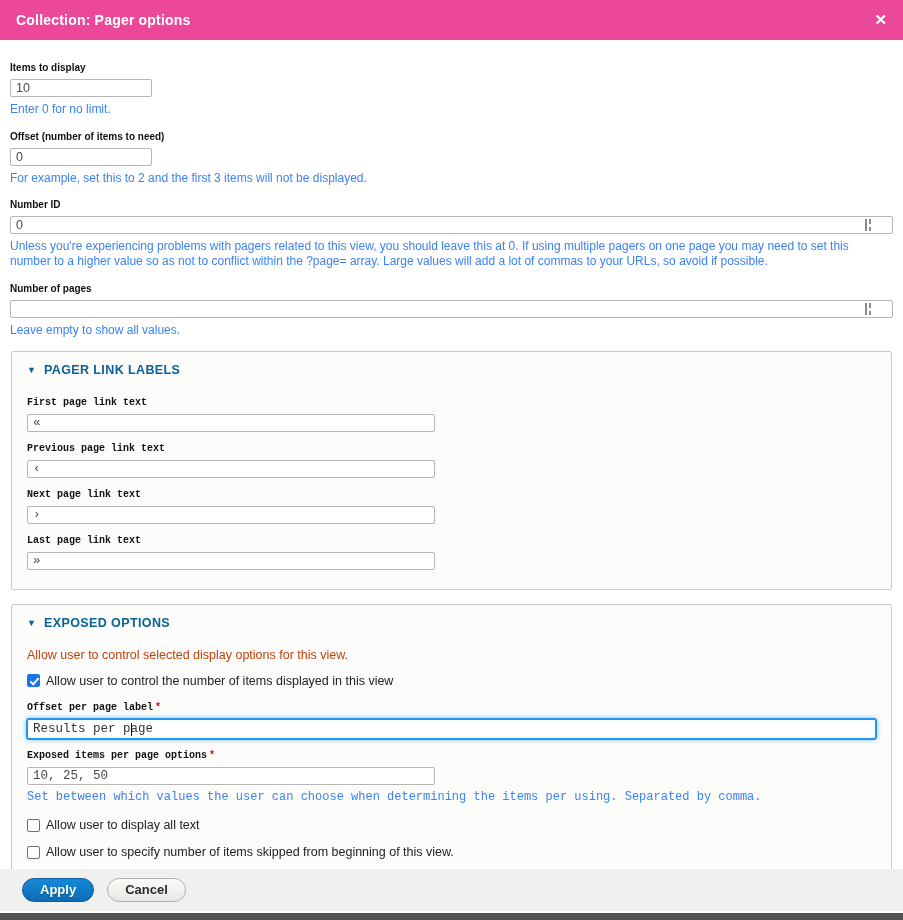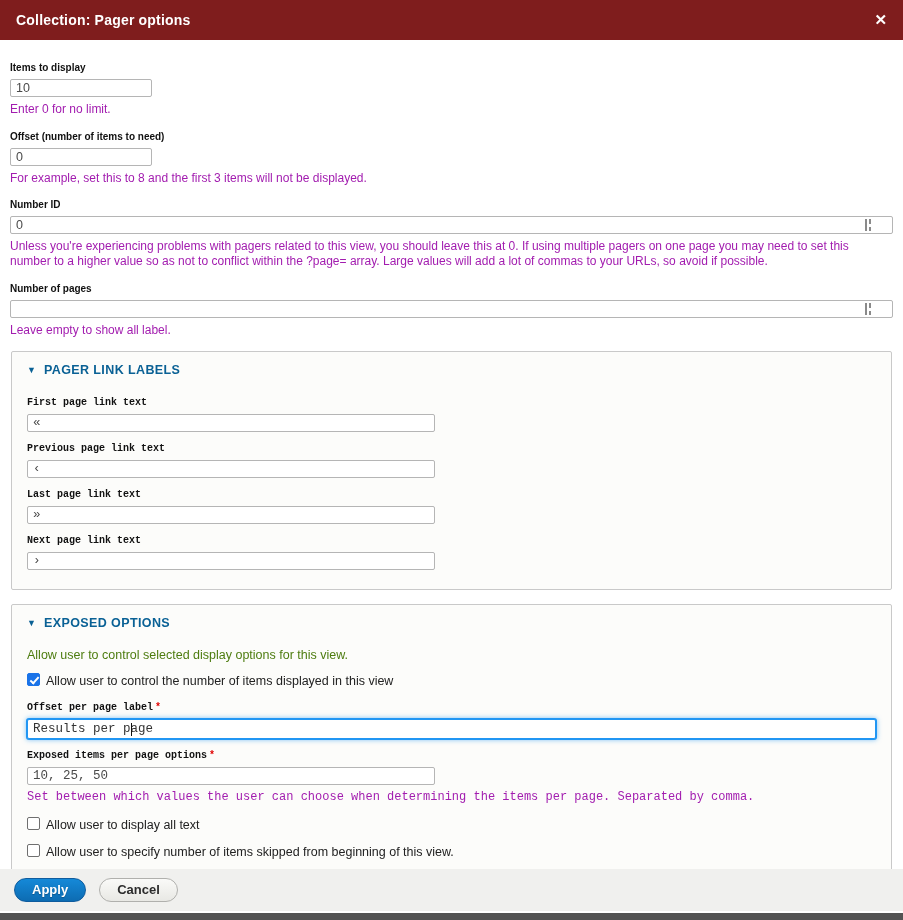--- a/index.html
+++ b/index.html
@@ -5,21 +5,21 @@
   * { margin:0; padding:0; box-sizing:border-box; }
   html,body { width:903px; height:920px; }
   body {
     font-family:"Liberation Sans","DejaVu Sans",sans-serif;
     background:#fff; color:#1a1a1a; position:relative; overflow:hidden;
   }
   .dialog { width:903px; height:920px; position:relative; background:#fff; }
 
   
   .dlg-header {
-    height:40px; background:#7f1d1d; display:flex; align-items:center;
+    height:40px; background:#ec4899; display:flex; align-items:center;
     padding:0 16px; position:relative;
   }
   .dlg-title { color:#fff; font-weight:bold; font-size:14px; letter-spacing:.2px; }
   .dlg-close {
     position:absolute; right:12px; top:8px; background:none; border:none;
     color:#fff; font-weight:bold; font-size:15px; cursor:pointer; line-height:1;
     padding:4px;
   }
 
   
@@ -47,43 +47,43 @@
   }
   .spinner-icon::before {
     content:""; position:absolute; left:0; top:0; width:2px; height:12px; background:#8a8a8a;
   }
   .spinner-icon::after {
     content:""; position:absolute; left:4px; top:0; width:2px; height:12px;
     background:linear-gradient(#8a8a8a 0 5px, transparent 5px 8px, #8a8a8a 8px 12px);
   }
 
   .description {
-    margin-top:5px; font-size:12px; line-height:1.22; color:#a21caf; max-width:880px;
+    margin-top:5px; font-size:12px; line-height:1.22; color:#3b82f6; max-width:880px;
   }
 
   
   .fieldset {
     border:1px solid #c9c9c9; border-radius:2px; background:#fcfcfa;
     margin:14px 1px 13px 1px; padding:11px 15px 19px 15px;
   }
   .fieldset-legend {
     display:flex; align-items:center; gap:8px; cursor:pointer; margin-bottom:18px;
   }
   .legend-arrow { color:#0a6195; font-size:9px; line-height:1; }
   .legend-text {
     color:#0a6195; font-weight:bold; font-size:12.5px; letter-spacing:.4px;
   }
   .fieldset .form-item { margin-bottom:9px;font-family:Liberation Mono, monospace; }
   .fieldset .form-item:last-child { margin-bottom:0; }
 
-  .intro-text { font-size:12.5px; color:#4d7c0f; margin-bottom:9px; line-height:1.25; }
+  .intro-text { font-size:12.5px; color:#c2410c; margin-bottom:9px; line-height:1.25; }
 
   
   .checkbox-row {
-    display:flex; align-items:flex-start; gap:6px; margin:0 0 11px 0;
+    display:flex; align-items:center; gap:6px; margin:0 0 11px 0;
     font-size:12.5px; color:#222; cursor:pointer; line-height:16px;
   }
   .checkbox-row input[type="checkbox"] {
     appearance:none; -webkit-appearance:none; width:13px; height:13px;
     border:1px solid #6f6f6f; border-radius:2px; background:#fff; margin:0;
     position:relative; flex:0 0 auto; cursor:pointer;
   }
   .checkbox-row input[type="checkbox"][checked] {
     background:#1a73e8; border-color:#1a73e8;
   }
@@ -99,21 +99,21 @@
     box-shadow:0 0 0 1px #2196f3, 0 0 5px 1px rgba(33,150,243,.55);
   }
   .caret {
     position:absolute; left:104px; top:4px; width:1px; height:13px; background:#111;
   }
 
   
   .dlg-footer {
     position:absolute; left:0; right:0; bottom:9px; height:42px;
     background:#f0f0ee; display:flex; align-items:center; gap:13px;
-    padding-left:14px;
+    padding-left:22px;
   }
   .btn {
     height:24px; padding:0 17px; border-radius:13px; font-family:inherit;
     font-size:13px; font-weight:bold; cursor:pointer; line-height:22px;
   }
   .btn-primary {
     background:linear-gradient(#1589d8, #0d6cb2); border:1px solid #0f5c9e; color:#fff;
     text-shadow:0 1px 1px rgba(0,0,0,.25);
   }
   .btn-default {
@@ -137,65 +137,65 @@
 
     <div class="form-item">
       <label>Items to display</label>
       <input type="text" class="input-sm" value="10" style="">
       <div class="description">Enter 0 for no limit.</div>
     </div>
 
     <div class="form-item">
       <label>Offset (number of items to need)</label>
       <input type="text" class="input-sm" value="0" style="">
-      <div class="description">For example, set this to 8 and the first 3 items will not be displayed.</div>
+      <div class="description">For example, set this to 2 and the first 3 items will not be displayed.</div>
     </div>
 
     <div class="form-item">
       <label>Number ID</label>
       <span class="input-wrap">
         <input type="text" value="0" style="">
         <span class="spinner-icon"></span>
       </span>
       <div class="description">Unless you're experiencing problems with pagers related to this view, you should leave this at 0. If using multiple pagers on one page you may need to set this number to a higher value so as not to conflict within the ?page= array. Large values will add a lot of commas to your URLs, so avoid if possible.</div>
     </div>
 
     <div class="form-item">
       <label>Number of pages</label>
       <span class="input-wrap">
         <input type="text" value="" style="">
         <span class="spinner-icon"></span>
       </span>
-      <div class="description">Leave empty to show all label.</div>
+      <div class="description">Leave empty to show all values.</div>
     </div>
 
     <div class="fieldset">
       <div class="fieldset-legend">
         <span class="legend-arrow">▼</span>
         <span class="legend-text">PAGER LINK LABELS</span>
       </div>
 
       <div class="form-item">
         <label>First page link text</label>
         <input type="text" class="input-lg" value="«" style="">
       </div>
 
       <div class="form-item">
         <label>Previous page link text</label>
         <input type="text" class="input-lg" value="‹" style="">
       </div>
 
       <div class="form-item">
+        <label>Next page link text</label>
+        <input type="text" class="input-lg" value="›" style="">
+      </div>
+
+      <div class="form-item">
         <label>Last page link text</label>
         <input type="text" class="input-lg" value="»" style="">
-      </div>
-
-      <div class="form-item">
-        <label>Next page link text</label>
-        <input type="text" class="input-lg" value="›" style="">
       </div>
     </div>
 
     <div class="fieldset">
       <div class="fieldset-legend">
         <span class="legend-arrow">▼</span>
         <span class="legend-text">EXPOSED OPTIONS</span>
       </div>
 
       <div class="intro-text">Allow user to control selected display options for this view.</div>
@@ -209,21 +209,21 @@
         <label><span>Offset per page label</span><span class="required">*</span></label>
         <span class="focused-wrap">
           <input type="text" value="Results per page" style="">
           <span class="caret"></span>
         </span>
       </div>
 
       <div class="form-item">
         <label><span>Exposed items per page options</span><span class="required">*</span></label>
         <input type="text" class="input-lg" value="10, 25, 50" style="">
-        <div class="description">Set between which values the user can choose when determining the items per page. Separated by comma.</div>
+        <div class="description">Set between which values the user can choose when determining the items per using. Separated by comma.</div>
       </div>
 
       <label class="checkbox-row" style="margin-top:13px">
         <input type="checkbox" style="">
         <span>Allow user to display all text</span>
       </label>
 
       <label class="checkbox-row" style="margin-bottom:0">
         <input type="checkbox" style="">
         <span>Allow user to specify number of items skipped from beginning of this view.</span>

